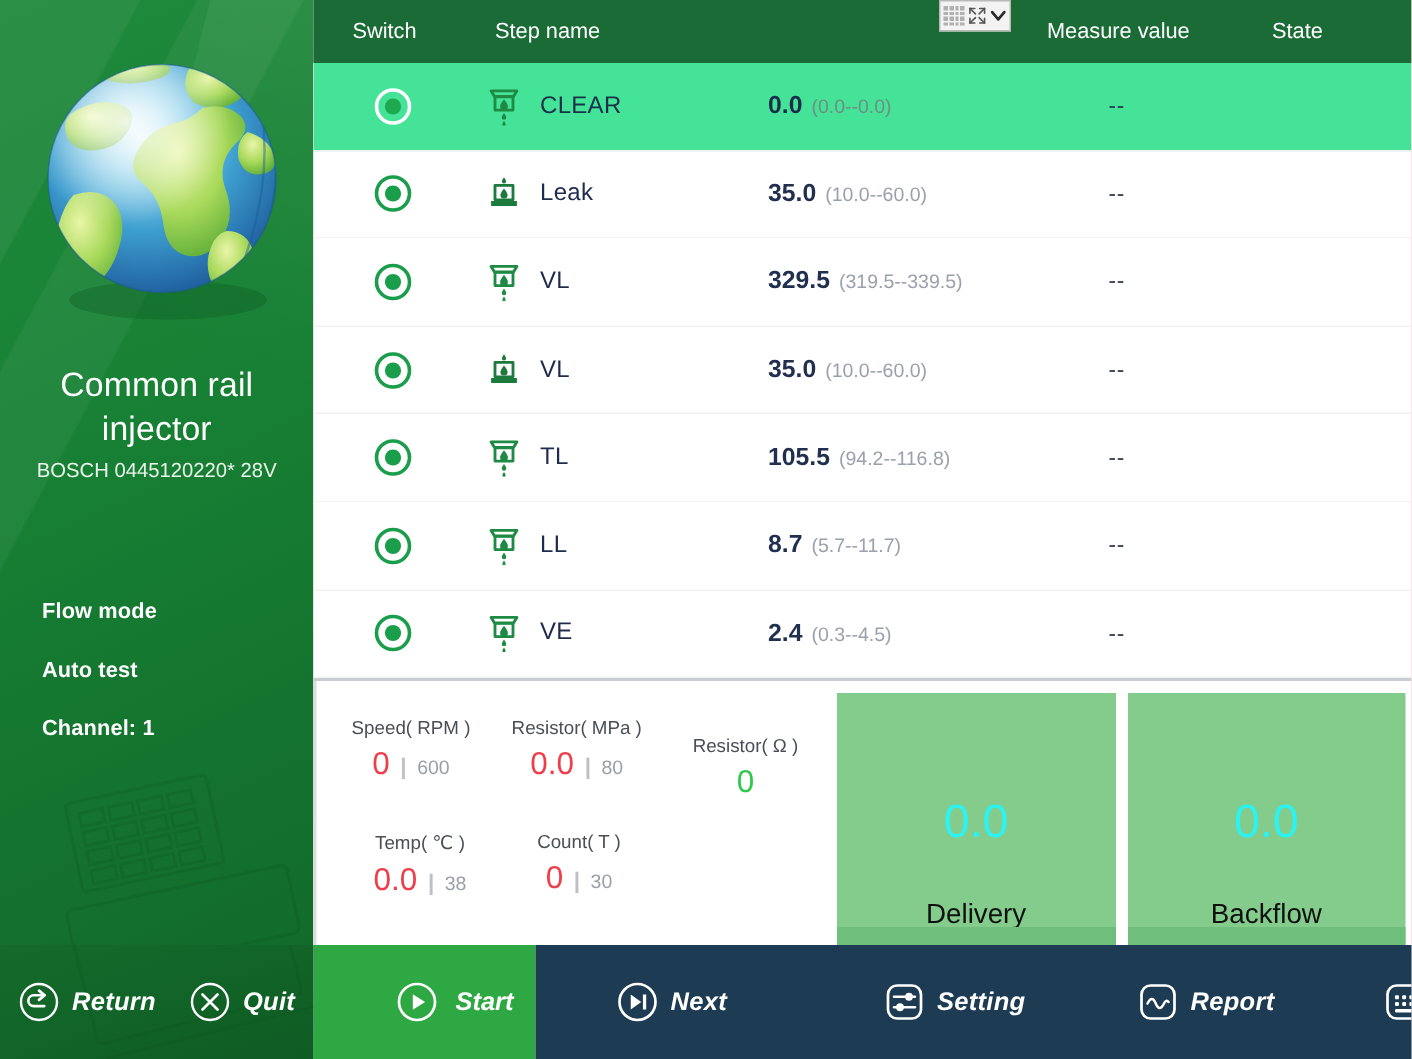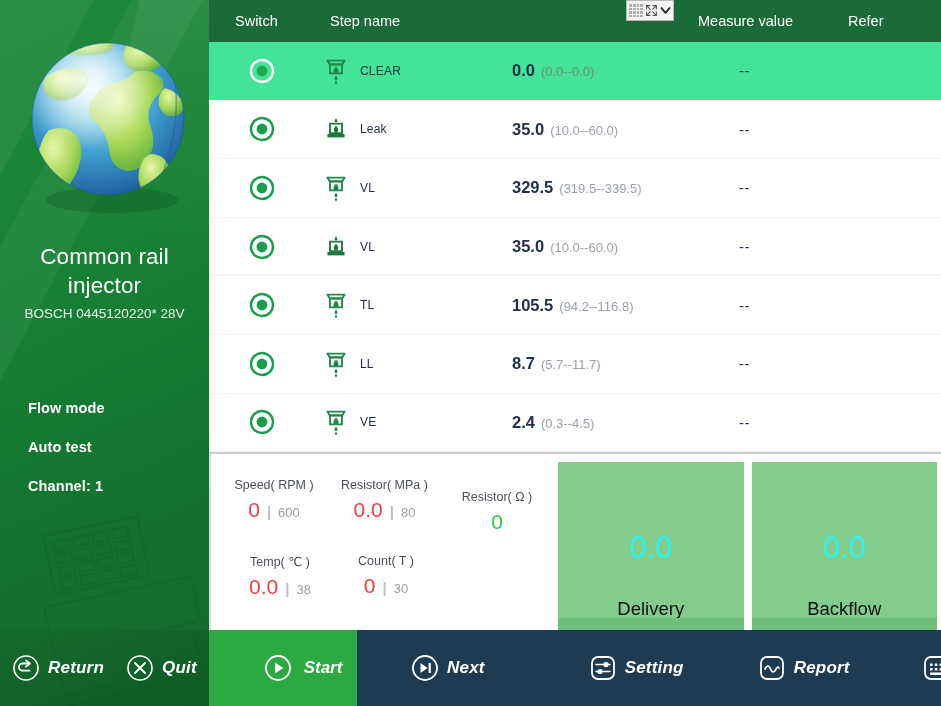--- a/index.html
+++ b/index.html
@@ -172,21 +172,21 @@
   .cell { position: absolute; }
   .c-switch  { left: 0;   width: 105px; display:flex; justify-content:center; }
   .c-step    { left: 116px; display: flex; align-items: center; gap: 13px; }
   .c-refer   { left: 303px; display: flex; align-items: baseline; gap: 6px; }
   .c-measure { left: 530px; }
   .c-state   { left: 640px; }
 
   .radio { width: 26px; height: 26px; }
   .step-icon { width: 22px; height: 26px; display:block; }
   .step-name {
-    font-size: 12px;
+    font-size: 16px;
     color: #1f2b4d;
     font-weight: 400;
     letter-spacing: .2px;
   }
   .row.selected .step-name { color: #18304a; }
   .refer-main {
     font-size: 16.5px;
     font-weight: 700;
     color: #21304f;
   }
@@ -449,21 +449,21 @@
       <div class="sidebar-meta meta-test">Auto test</div>
       <div class="sidebar-meta meta-chan">Channel: 1</div>
     </aside>
 
     <section class="content">
 
       <div class="table-head">
         <div class="th th-switch">Switch</div>
         <div class="th th-step">Step name</div>
         <div class="th th-measure">Measure value</div>
-        <div class="th th-state">Refer</div>
+        <div class="th th-state">State</div>
 
         <div class="head-widget">
           <span class="grid-dots">
             <i></i>
               <i></i>
               <i></i>
               <i></i>
             <i></i>
               <i></i>
               <i></i>

